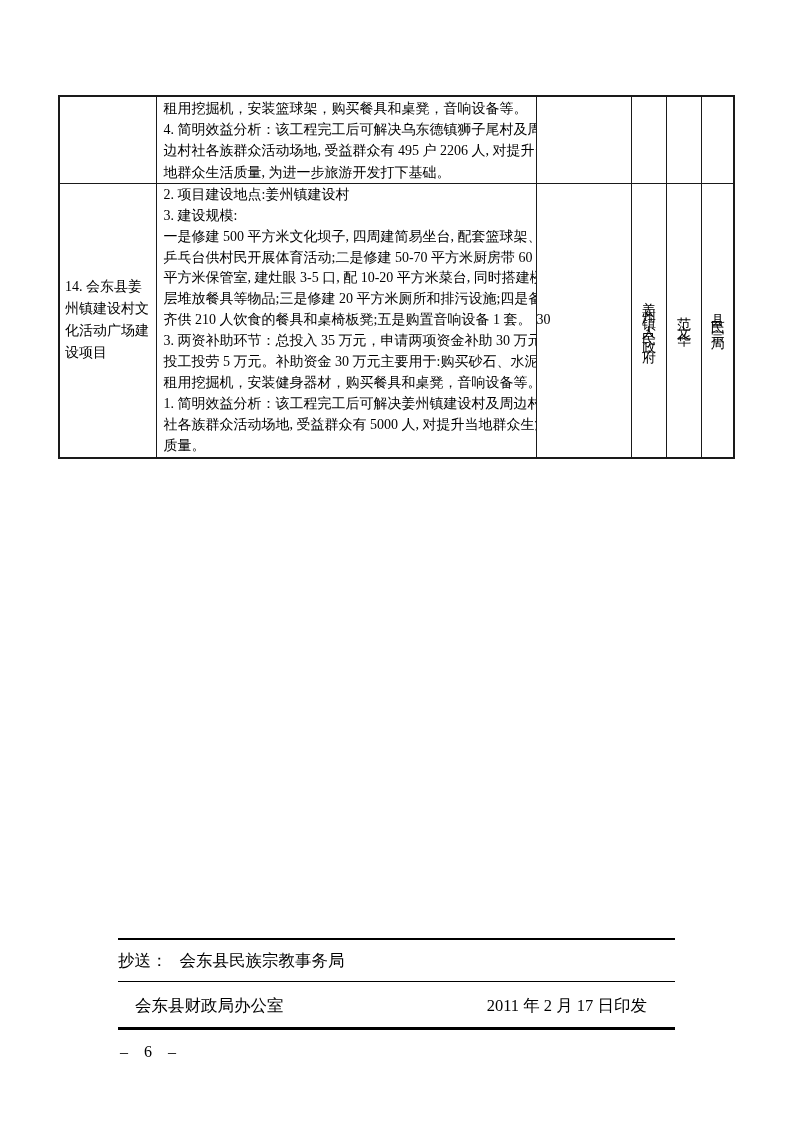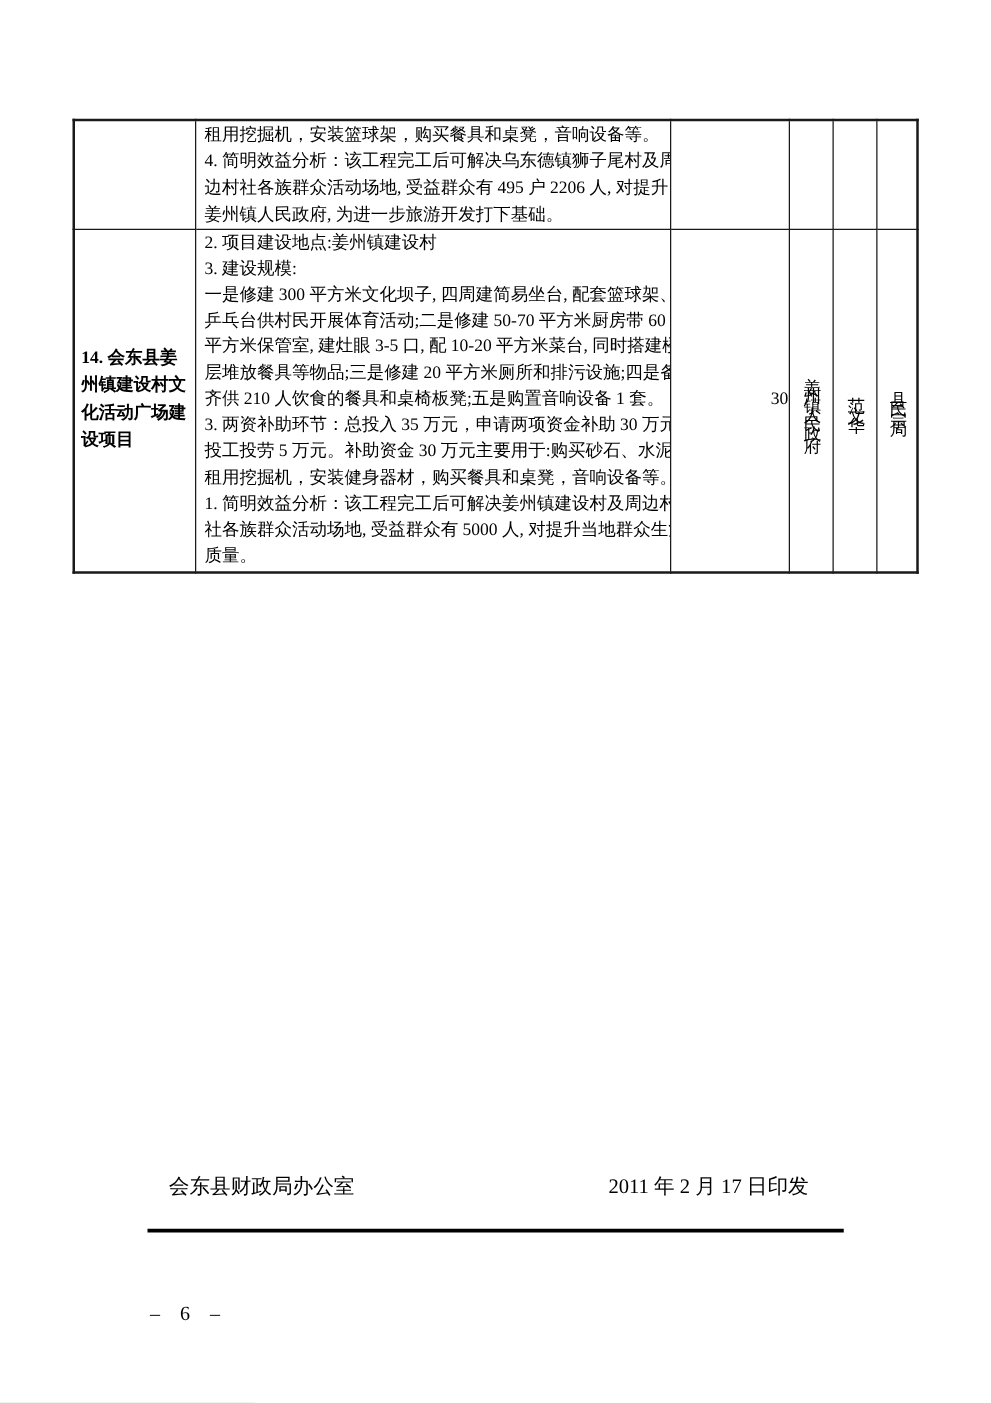--- a/index.html
+++ b/index.html
@@ -31,32 +31,31 @@
     vertical-align: middle;
     font-size: 14px;
   }
   tr.row-top  { height: 85px; }
   tr.row-main { height: 272px; }
 
   td.cell-name {
     padding: 4px 5px;
     line-height: 22px;
     text-align: left;
-    font-weight: bold;
   }
   td.cell-desc {
     padding: 1px 7px 0 7px;
     vertical-align: top;
     overflow: hidden;
   }
   tr.row-top  td.cell-desc .desc-line { line-height: 21.2px; }
   tr.row-main td.cell-desc .desc-line { line-height: 20.9px; }
   .desc-line { white-space: nowrap; }
 
-  td.cell-amount { text-align: right; }
+  td.cell-amount { text-align: left; }
   td.cell-vert   { text-align: center; }
   .vertical-text {
     display: inline-block;
     writing-mode: vertical-rl;
     text-orientation: upright;
     letter-spacing: 8px;
     line-height: 1;
   }
 
   
@@ -72,21 +71,21 @@
     border-bottom: 1.5px solid #000;
     height: 44px;
     display: flex;
     align-items: center;
   }
   .cc-label { margin-right: 12px; }
   .issue-row {
     border-bottom: 3px solid #000;
     height: 48px;
     display: flex;
-    align-items: flex-start;
+    align-items: flex-end;
     justify-content: space-between;
     padding: 0 28px 10px 17px;
   }
   .page-number {
     position: absolute;
     left: 120px;
     top: 1043px;
     font-size: 16px;
     letter-spacing: 6px;
   }
@@ -105,34 +104,34 @@
       <col style="width:35px">
       <col style="width:33px">
     </colgroup>
     <tbody>
       <tr class="row-top">
         <td class="cell-name"></td>
         <td class="cell-desc">
           <div class="desc-line">租用挖掘机，安装篮球架，购买餐具和桌凳，音响设备等。</div>
           <div class="desc-line">4. 简明效益分析：该工程完工后可解决乌东德镇狮子尾村及周</div>
           <div class="desc-line">边村社各族群众活动场地, 受益群众有 495 户 2206 人, 对提升当</div>
-          <div class="desc-line">姜州镇人民政府, 为进一步旅游开发打下基础。</div>
+          <div class="desc-line">地群众生活质量, 为进一步旅游开发打下基础。</div>
         </td>
         <td class="cell-amount"></td>
         <td class="cell-vert"></td>
         <td class="cell-vert"></td>
         <td class="cell-vert"></td>
       </tr>
 
       <tr class="row-main">
         <td class="cell-name">14. 会东县姜州镇建设村文化活动广场建设项目</td>
         <td class="cell-desc">
           <div class="desc-line">2. 项目建设地点:姜州镇建设村</div>
           <div class="desc-line">3. 建设规模:</div>
-          <div class="desc-line">一是修建 300 平方米文化坝子, 四周建简易坐台, 配套篮球架、</div>
+          <div class="desc-line">一是修建 500 平方米文化坝子, 四周建简易坐台, 配套篮球架、</div>
           <div class="desc-line">乒乓台供村民开展体育活动;二是修建 50-70 平方米厨房带 60</div>
           <div class="desc-line">平方米保管室, 建灶眼 3-5 口, 配 10-20 平方米菜台, 同时搭建楼</div>
           <div class="desc-line">层堆放餐具等物品;三是修建 20 平方米厕所和排污设施;四是备</div>
           <div class="desc-line">齐供 210 人饮食的餐具和桌椅板凳;五是购置音响设备 1 套。</div>
           <div class="desc-line">3. 两资补助环节：总投入 35 万元，申请两项资金补助 30 万元，</div>
           <div class="desc-line">投工投劳 5 万元。补助资金 30 万元主要用于:购买砂石、水泥、</div>
           <div class="desc-line">租用挖掘机，安装健身器材，购买餐具和桌凳，音响设备等。</div>
           <div class="desc-line">1. 简明效益分析：该工程完工后可解决姜州镇建设村及周边村</div>
           <div class="desc-line">社各族群众活动场地, 受益群众有 5000 人, 对提升当地群众生活</div>
           <div class="desc-line">质量。</div>
@@ -145,20 +144,24 @@
           <span class="vertical-text">范文华</span>
         </td>
         <td class="cell-vert">
           <span class="vertical-text">县民宗局</span>
         </td>
       </tr>
     </tbody>
   </table>
 
   <div class="footer">
+    <div class="cc-row">
+      <span class="cc-label">抄送：</span>
+      <span class="cc-value">会东县民族宗教事务局</span>
+    </div>
     <div class="issue-row">
       <span>会东县财政局办公室</span>
       <span>2011 年 2 月 17 日印发</span>
     </div>
   </div>
 
   <div class="page-number">– 6 –</div>
 
 </div>
 

